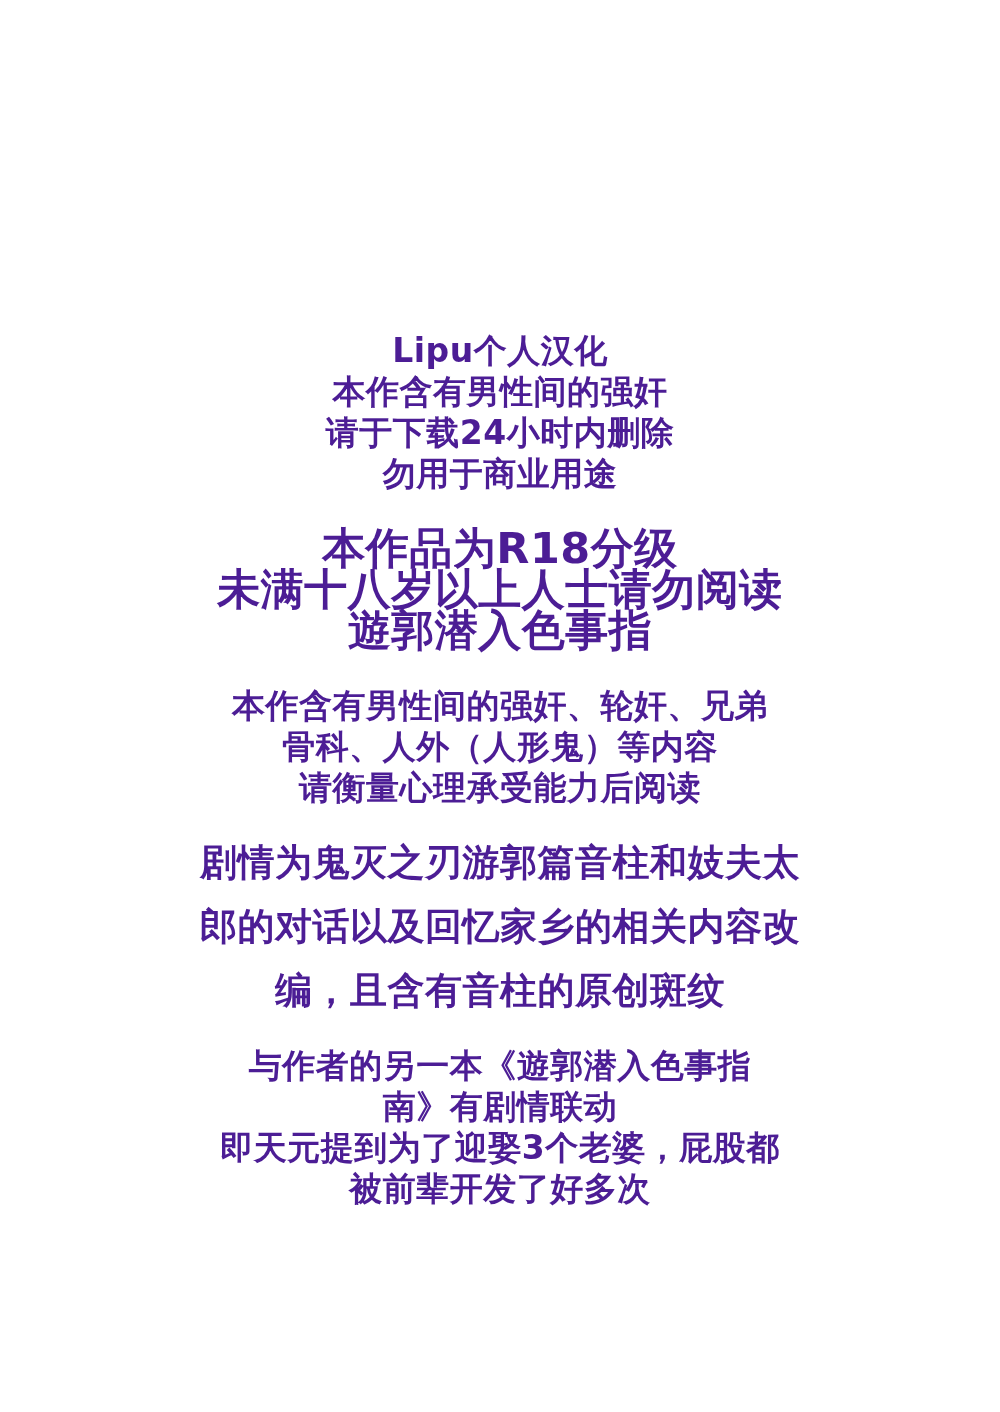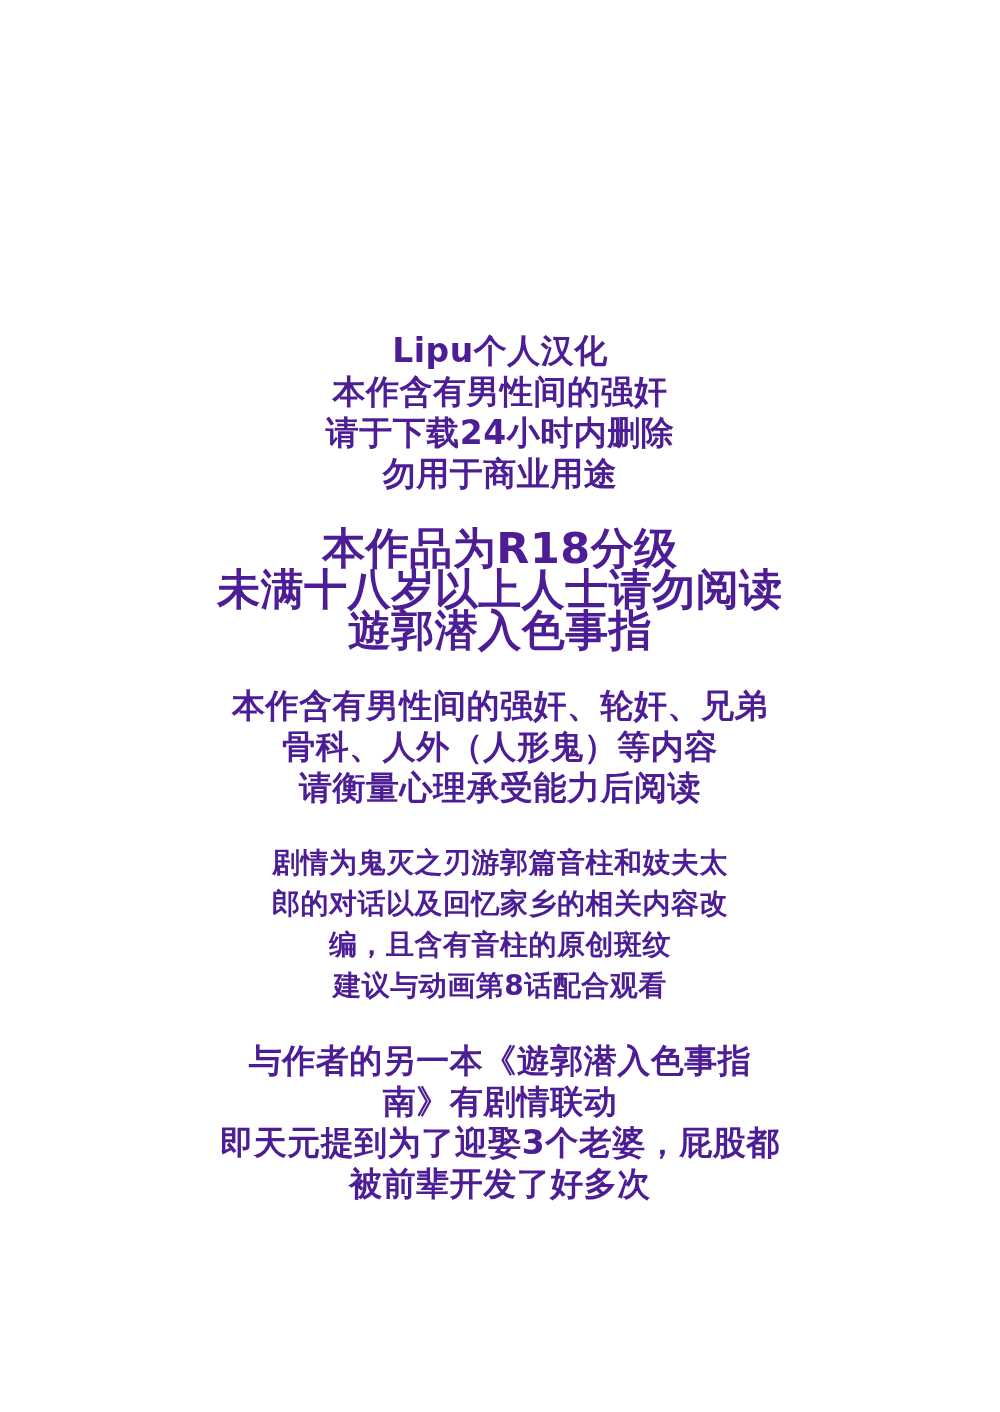--- a/index.html
+++ b/index.html
@@ -51,22 +51,23 @@
   }
   .block-rating .line {
     font-size: 43px;
     line-height: 41px;
   }
   .block-content .line {
     font-size: 33px;
     line-height: 41px;
   }
   .block-plot .line {
-    font-size: 28px;
+    font-size: 37px;
     line-height: 41px;
+    margin-top: 23px;
   }
   .block-crossover .line {
     font-size: 33px;
     line-height: 41px;
   }
 </style>
 </head>
 <body>
 
 <div class="page">
@@ -88,21 +89,20 @@
     <div class="block block-content">
       <div class="line">本作含有男性间的强奸、轮奸、兄弟</div>
       <div class="line">骨科、人外（人形鬼）等内容</div>
       <div class="line">请衡量心理承受能力后阅读</div>
     </div>
 
     <div class="block block-plot">
       <div class="line">剧情为鬼灭之刃游郭篇音柱和妓夫太</div>
       <div class="line">郎的对话以及回忆家乡的相关内容改</div>
       <div class="line">编，且含有音柱的原创斑纹</div>
-      <div class="line">建议与动画第8话配合观看</div>
     </div>
 
     <div class="block block-crossover">
       <div class="line">与作者的另一本《遊郭潜入色事指</div>
       <div class="line">南》有剧情联动</div>
       <div class="line">即天元提到为了迎娶3个老婆，屁股都</div>
       <div class="line">被前辈开发了好多次</div>
     </div>
 
   </div>

